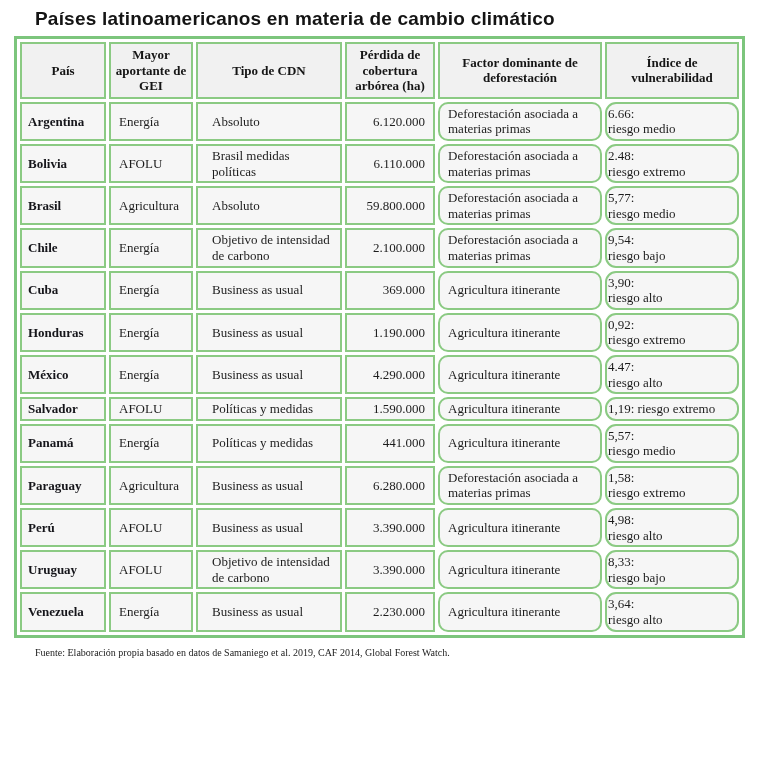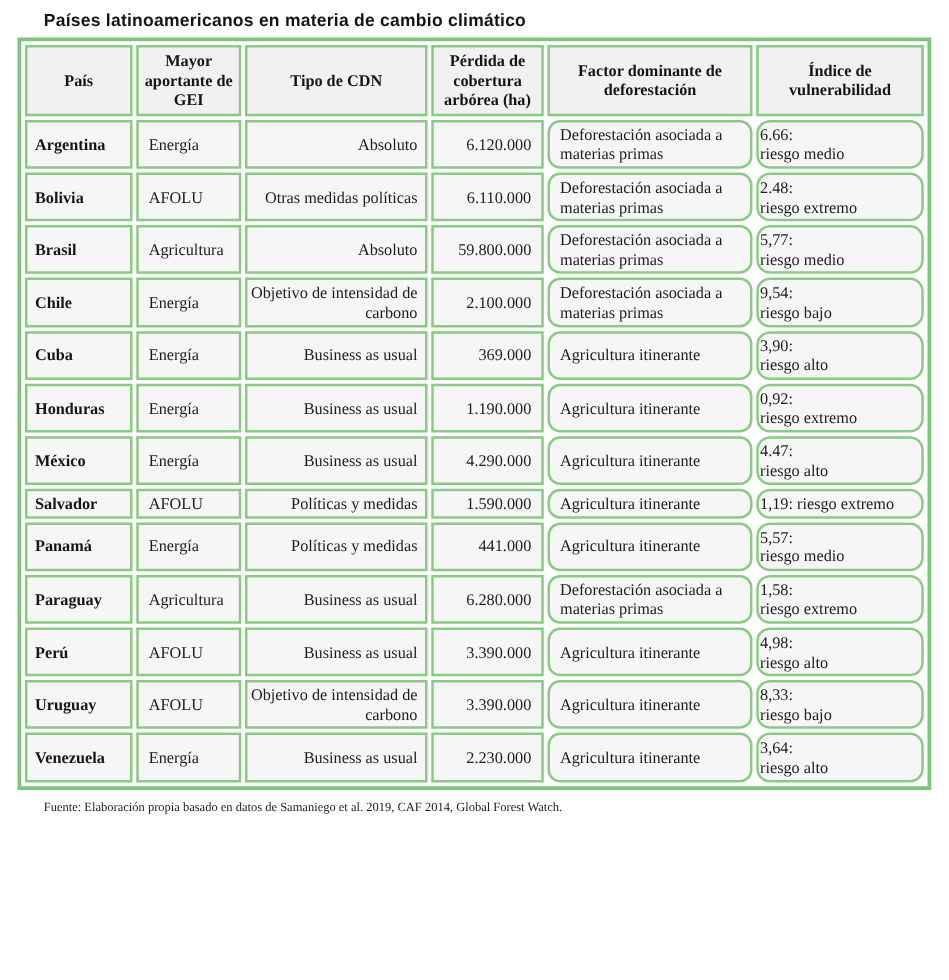--- a/index.html
+++ b/index.html
@@ -3,21 +3,21 @@
 <meta charset="utf-8">
 <style>
   html, body { margin:0; padding:0; }
   body {
     width:759px; height:784px; background:#ffffff;
     font-family:"Liberation Serif", serif; color:#1c1c1c;
     overflow:hidden;
   }
   .title {
     font-family:"Liberation Sans", sans-serif;
-    font-weight:bold; font-size:14px; color:#141414;
+    font-weight:bold; font-size:19px; color:#141414;
     margin:8px 0 6px 35px; letter-spacing:0.2px;
   }
   table.climate {
     margin-left:14px; width:731px;
     table-layout:fixed;
     border-collapse:separate; border-spacing:3px;
     border:3px solid #7cc57c;
     background:#ffffff;
   }
   th, td {
@@ -27,21 +27,21 @@
     font-size:13px; line-height:1.2;
     overflow:hidden;
   }
   th {
     background:#f1f1f1; font-weight:bold; text-align:center;
     padding:3px 2px; color:#151515;
   }
   td { background:#f6f6f6; padding:2px 6px; }
   .c-pais   { font-weight:bold; color:#15151a; padding-left:6px; }
   .c-gei    { padding-left:8px; }
-  .c-cdn    { padding-left:0;text-align:right; }
+  .c-cdn    { padding-left:14px; }
   .c-num    { text-align:right; padding-right:8px; }
   .c-factor { padding-left:8px;border-radius:10px; }
   .c-indice { text-align:left; white-space:pre-line; padding:2px 1px;border-radius:11px; }
   .source {
     font-size:10px; margin:9px 0 0 35px; color:#1c1c1c;
   }
 </style>
 </head>
 <body>
 
@@ -72,21 +72,21 @@
       <td class="c-gei">Energía</td>
       <td class="c-cdn">Absoluto</td>
       <td class="c-num">6.120.000</td>
       <td class="c-factor">Deforestación asociada a materias primas</td>
       <td class="c-indice">6.66:
 riesgo medio</td>
     </tr>
     <tr>
       <td class="c-pais">Bolivia</td>
       <td class="c-gei">AFOLU</td>
-      <td class="c-cdn">Otras medidas políticas</td>
+      <td class="c-cdn">Brasil medidas políticas</td>
       <td class="c-num">6.110.000</td>
       <td class="c-factor">Deforestación asociada a materias primas</td>
       <td class="c-indice">2.48:
 riesgo extremo</td>
     </tr>
     <tr>
       <td class="c-pais">Brasil</td>
       <td class="c-gei">Agricultura</td>
       <td class="c-cdn">Absoluto</td>
       <td class="c-num">59.800.000</td>

